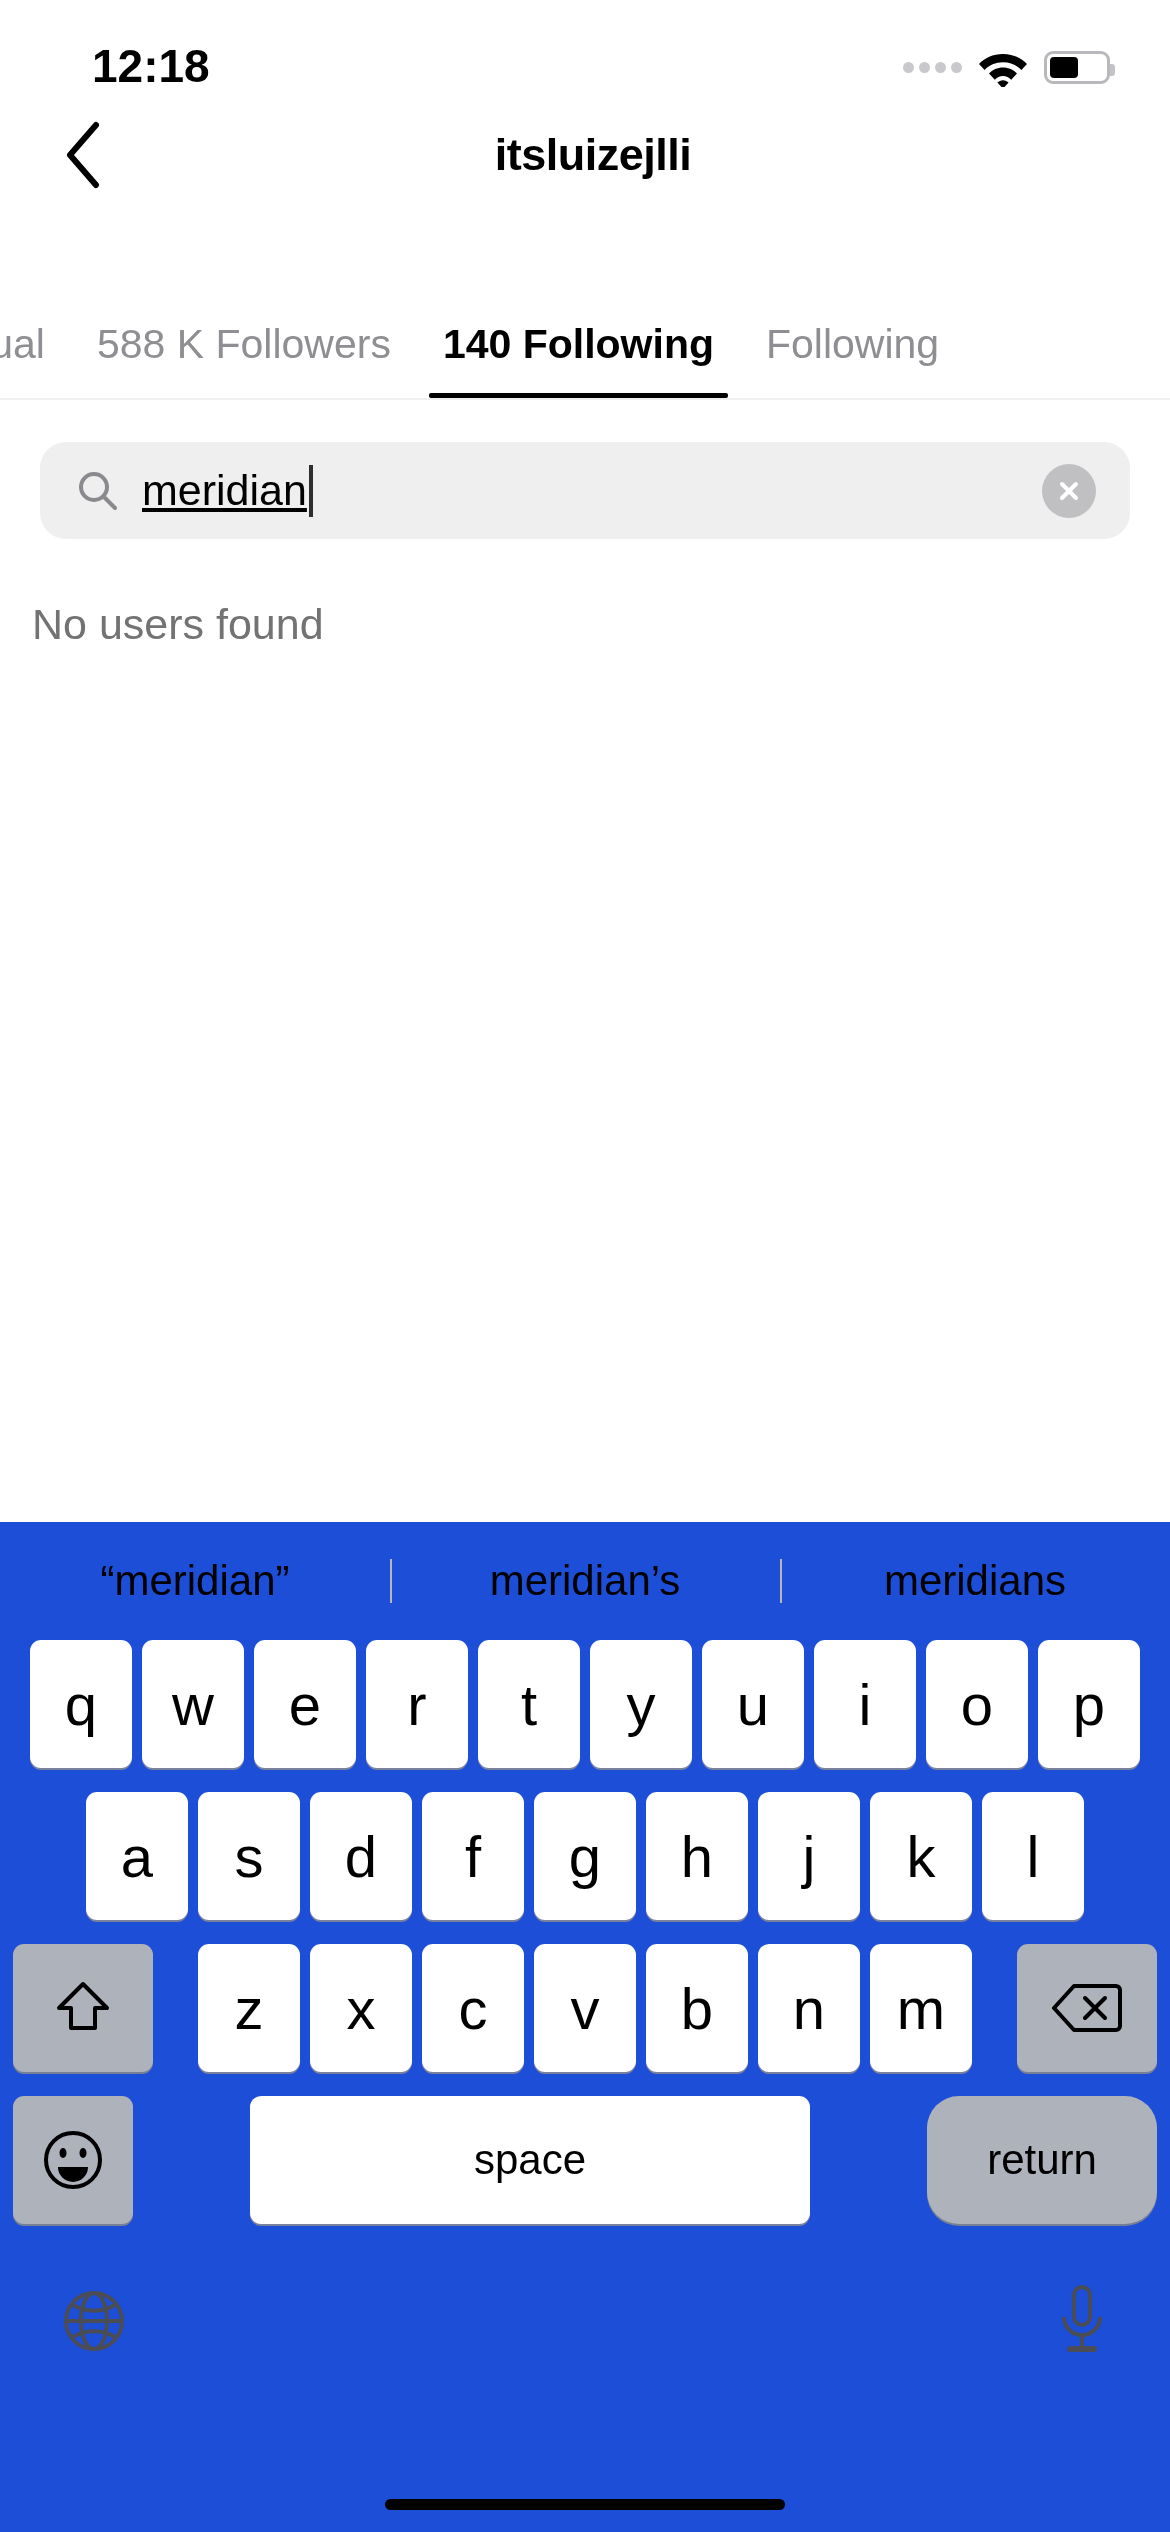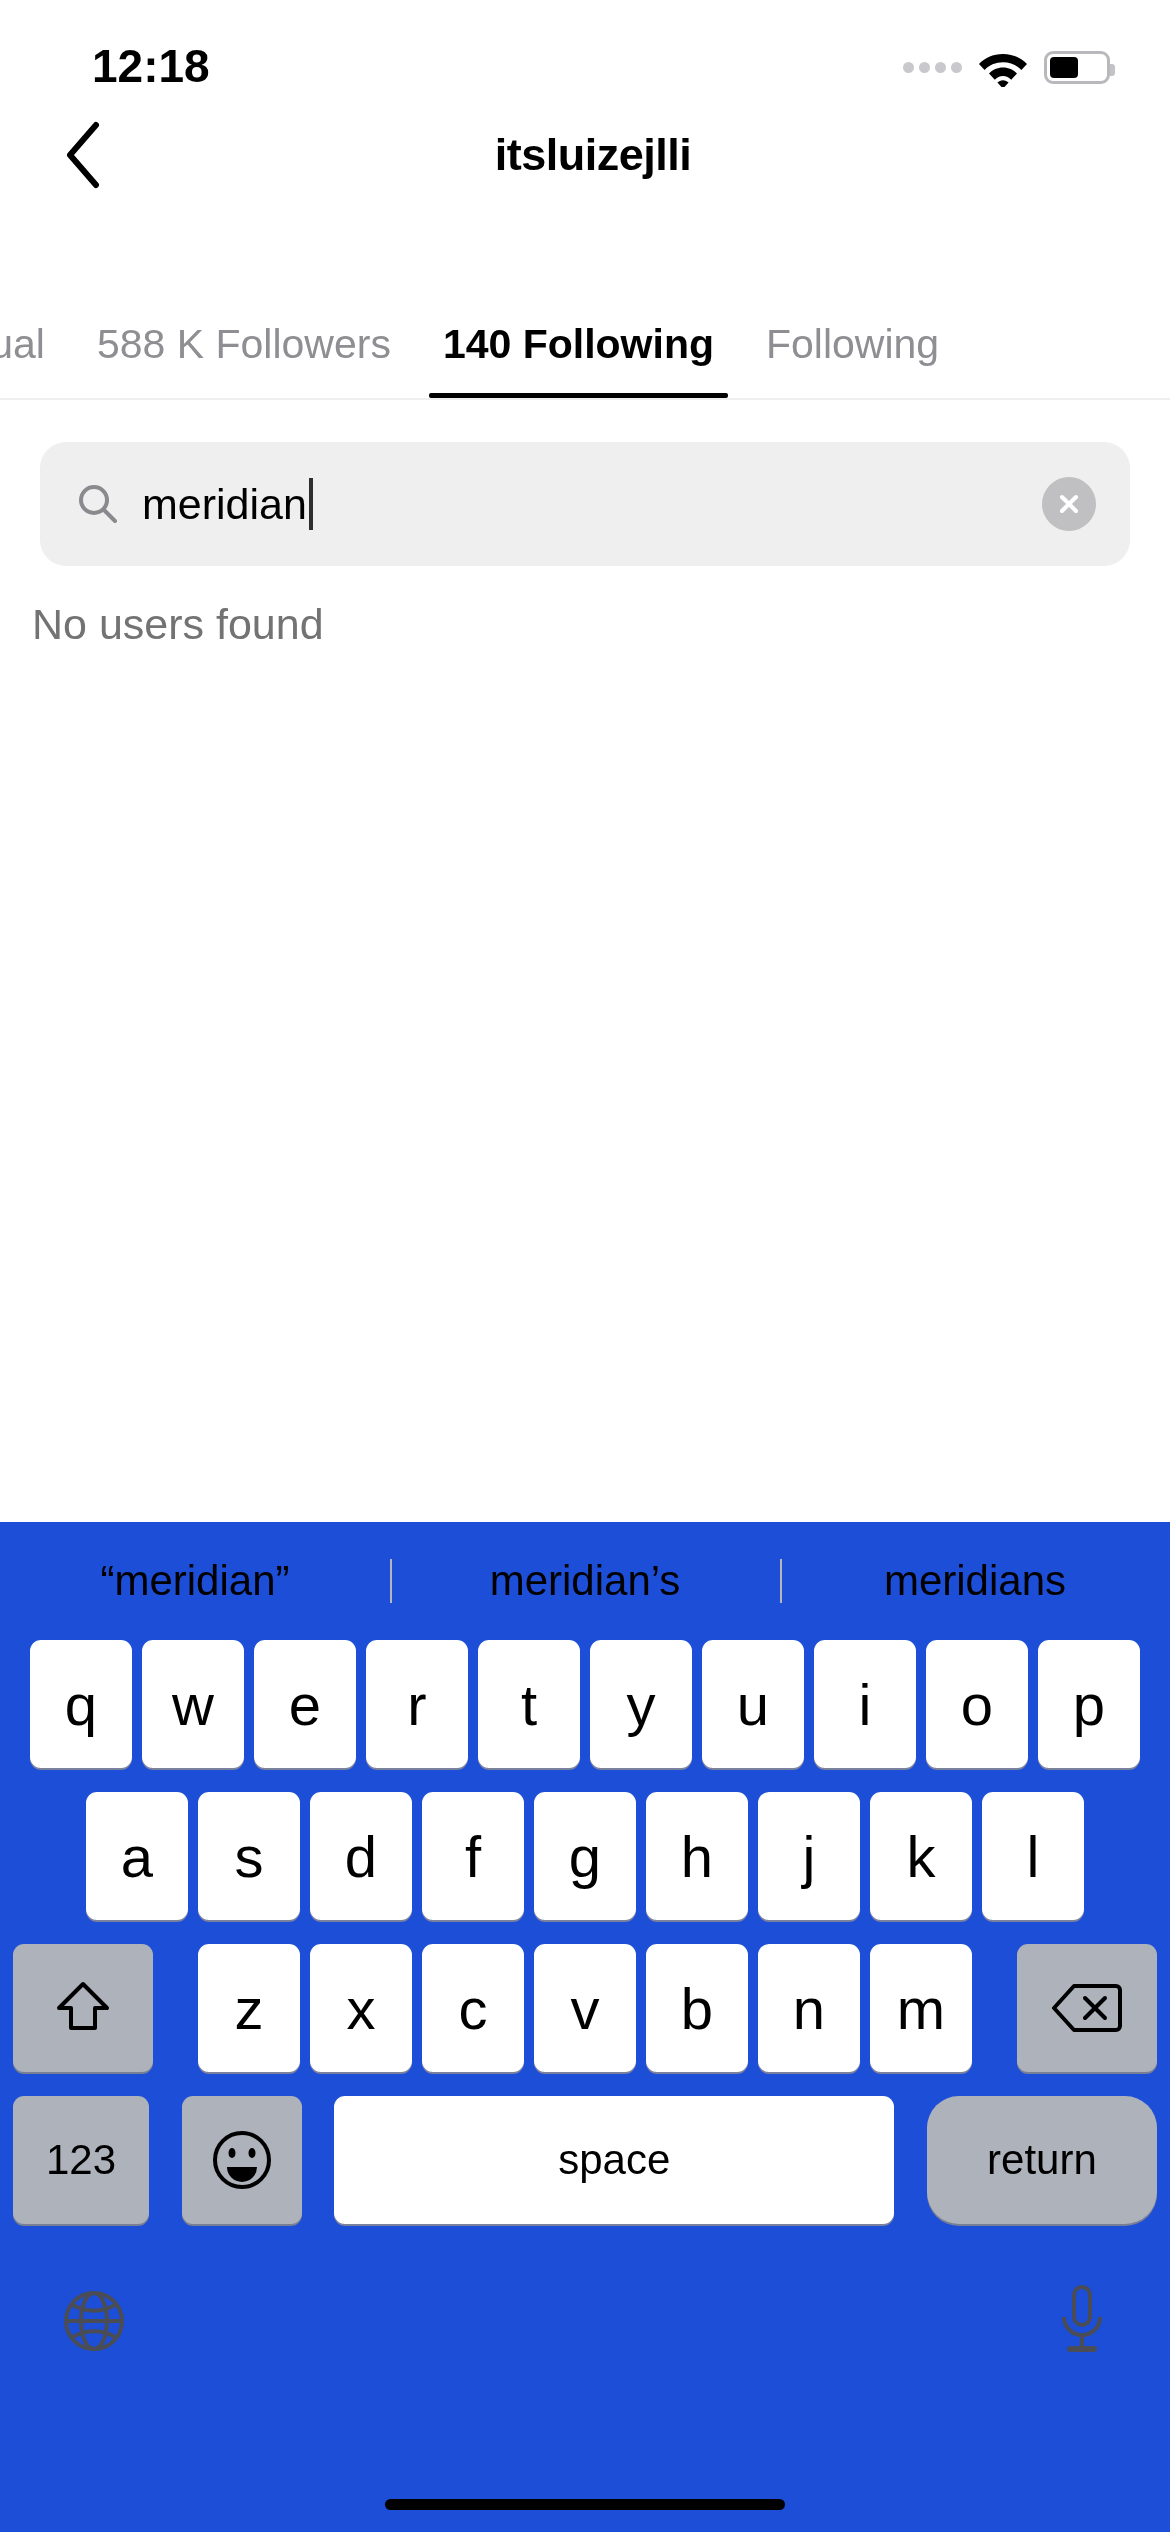--- a/index.html
+++ b/index.html
@@ -65,21 +65,21 @@
   .tab.cut { padding-left: 0; margin-left: -44px; }
   .tab.active { color: #000; font-weight: 700; }
   .tab.active::after {
     content: ""; position: absolute; bottom: 0; left: 12px; right: 12px;
     height: 5px; background: #000; border-radius: 2px;
   }
 
   
   .search-wrap {
     position: absolute; top: 442px; left: 40px;
-    width: 1090px; height: 124px;
+    width: 1090px; height: 97px; text-decoration: underline;
   }
   .search-bar {
     width: 100%; height: 100%;
     background: #efefef; border-radius: 26px;
     display: flex; align-items: center; padding: 0 24px 0 36px; cursor: text;
   }
   .search-icon { flex: 0 0 auto; width: 44px; height: 44px; margin-right: 22px; }
   .search-value {
     flex: 1 1 auto; font-size: 43px; color: #000;
     display: flex; align-items: center; overflow: hidden; white-space: nowrap;
@@ -263,21 +263,20 @@
       <div class="key dark wide">
         <svg width="70" height="52" viewBox="0 0 70 52">
           <path d="M22 4 H64 a4 4 0 0 1 4 4 v36 a4 4 0 0 1 -4 4 H22 L2 26 Z" fill="none" stroke="#000" stroke-width="4" stroke-linejoin="round"></path>
           <line x1="33" y1="16" x2="53" y2="36" stroke="#000" stroke-width="4" stroke-linecap="round"></line>
           <line x1="53" y1="16" x2="33" y2="36" stroke="#000" stroke-width="4" stroke-linecap="round"></line>
         </svg>
       </div>
     </div>
 
     <div class="krow row4">
-      <div class="key dark num">123</div>
       <div class="key dark emoji">
         <svg width="62" height="62" viewBox="0 0 62 62">
           <circle cx="31" cy="31" r="27" fill="none" stroke="#000" stroke-width="4"></circle>
           <ellipse cx="21" cy="24" rx="3.5" ry="5" fill="#000"></ellipse>
           <ellipse cx="41" cy="24" rx="3.5" ry="5" fill="#000"></ellipse>
           <path d="M16 38 a15 15 0 0 0 30 0 Z" fill="#000"></path>
         </svg>
       </div>
       <div class="key space">space</div>
       <div class="key dark ret">return</div>

